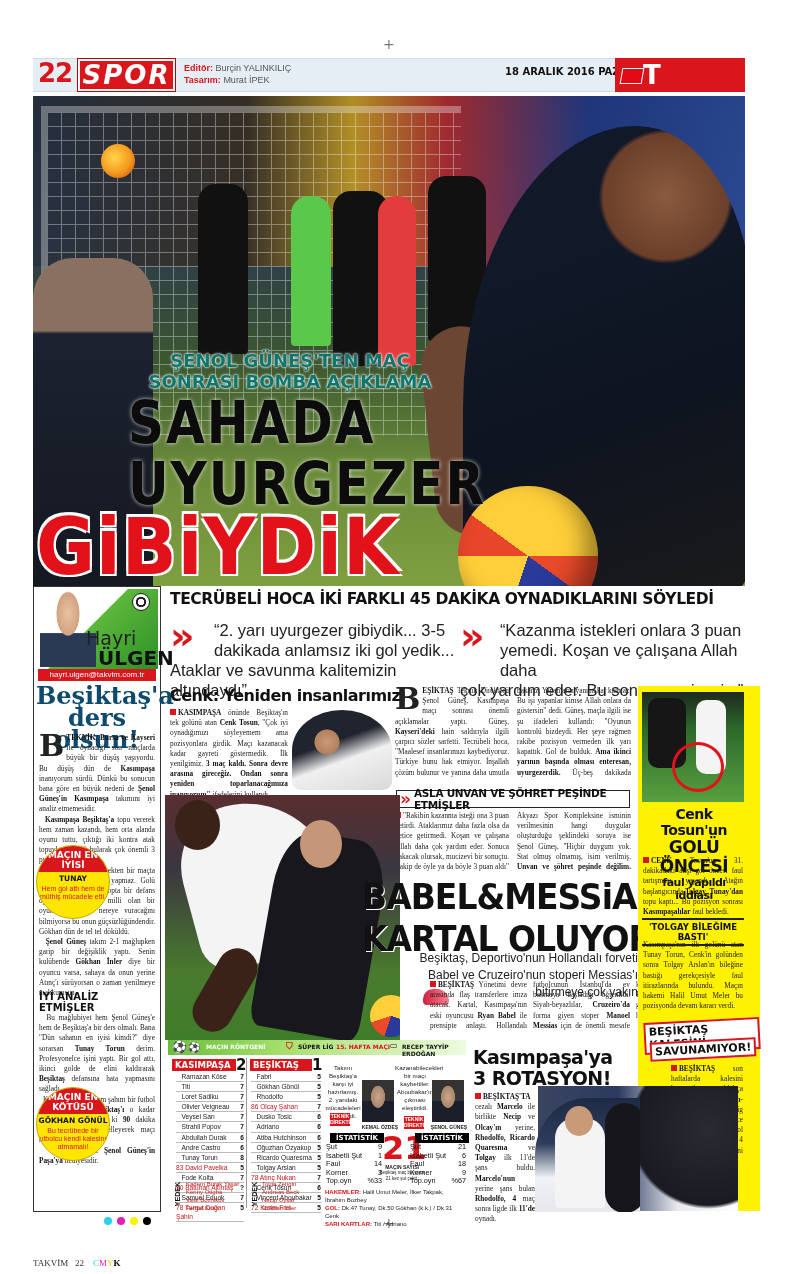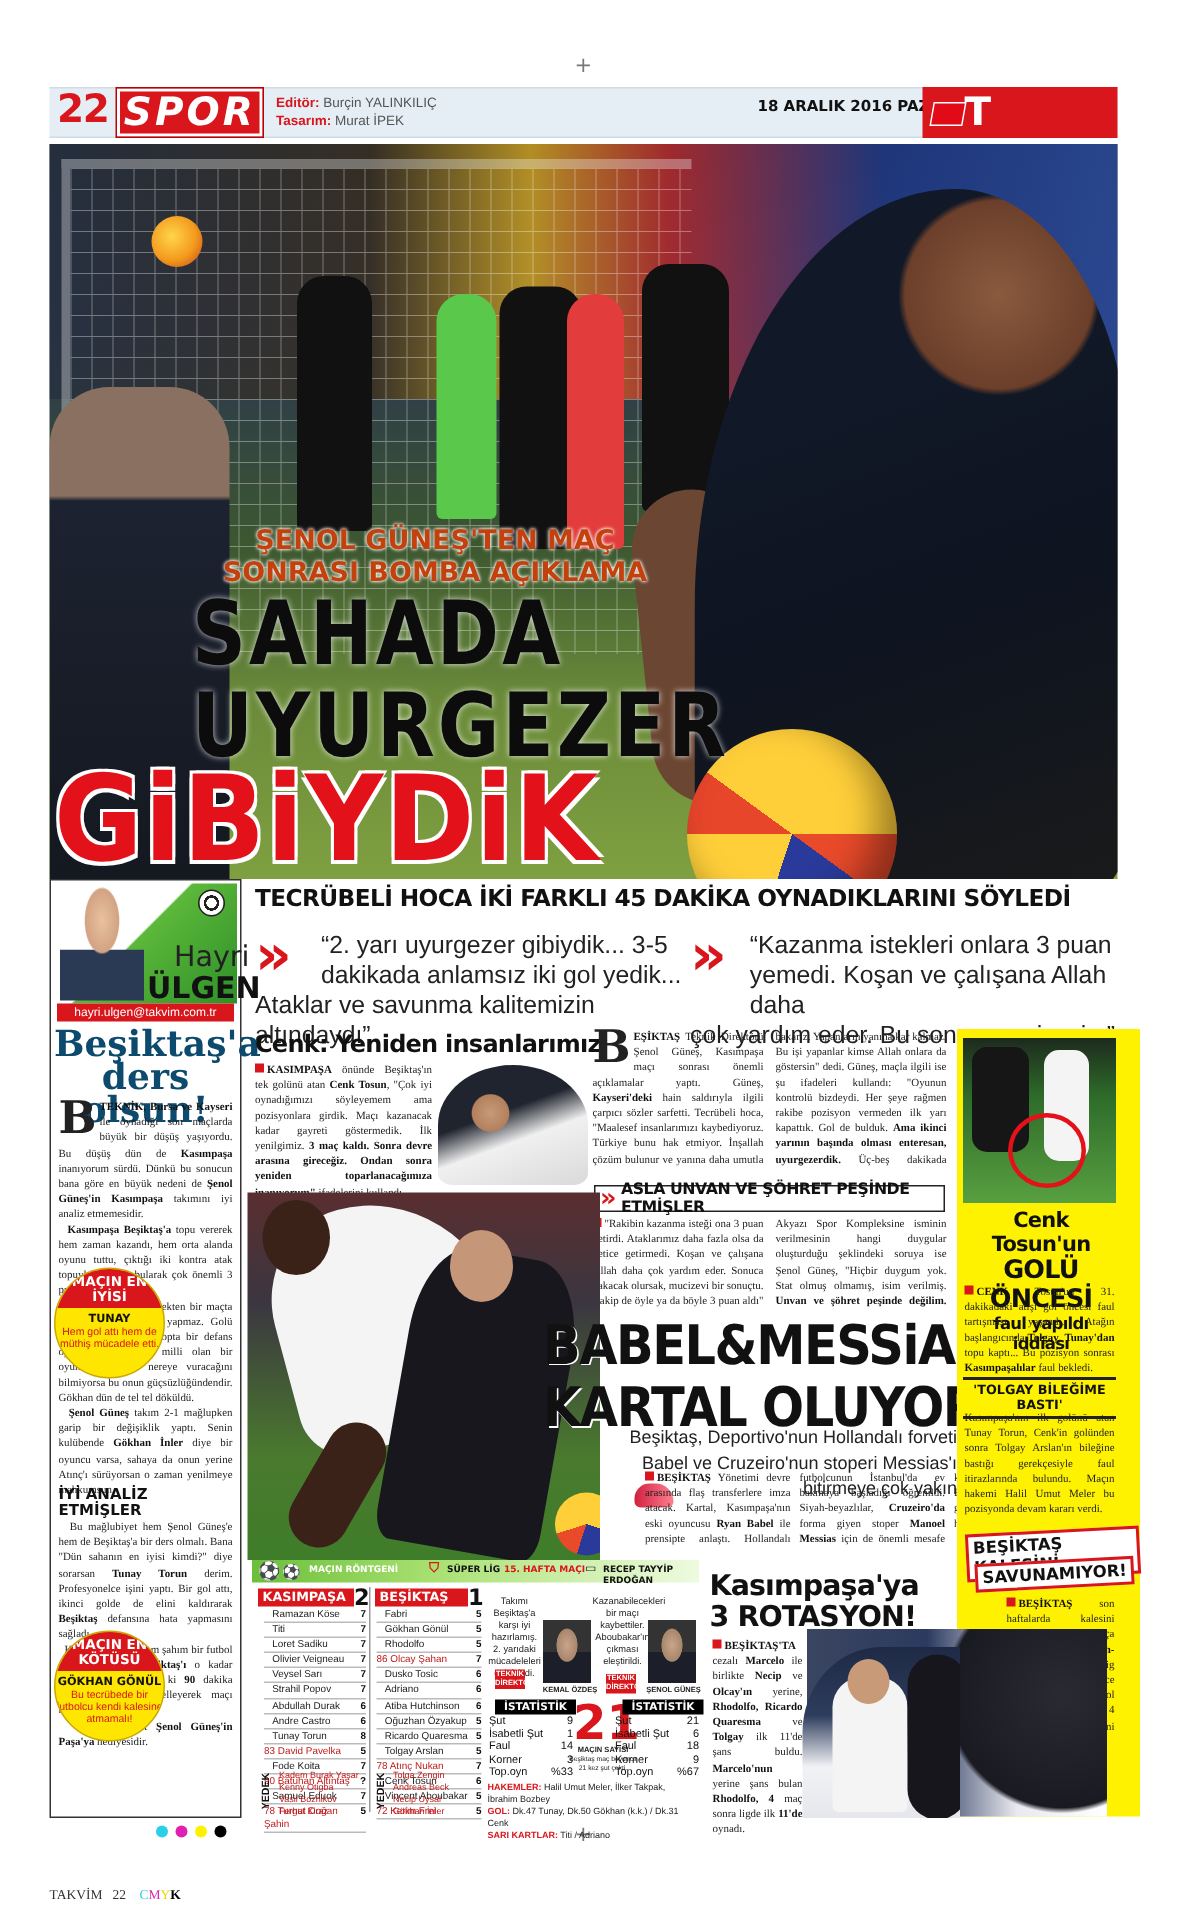--- a/index.html
+++ b/index.html
@@ -19,29 +19,29 @@
 
 .hero{left:33px;top:96px;width:712px;height:490px;overflow:hidden;background:linear-gradient(180deg,#1c2637 0%,#2a3450 25%,#3d5830 55%,#6a8a3a 75%,#7fa040 100%)}
 .hero .stands{position:absolute;left:0;top:0;width:712px;height:170px;background:linear-gradient(90deg,#26303f 0%,#3a2f1f 30%,#d6a81f 45%,#c02a2a 58%,#1f3a8a 78%,#2b4ca0 100%);opacity:.8}
 .hero .net{position:absolute;left:8px;top:10px;width:420px;height:330px;background-image:linear-gradient(#fff 1px,transparent 1px),linear-gradient(90deg,#fff 1px,transparent 1px);background-size:14px 14px;opacity:.35;border-left:6px solid #f2f2f2;border-top:6px solid #f2f2f2}
 .hero .player{position:absolute;background:#111;border-radius:18px 18px 4px 4px}
 .hero .bigplayer{position:absolute;left:430px;top:30px;width:290px;height:470px;background:radial-gradient(circle at 70% 15%,#8a5a3e 0,#6b3f2a 14%,transparent 15%),linear-gradient(160deg,#111827 30%,#0e1420 60%,#1a1a1a 100%);border-radius:60% 40% 10% 10%}
 .hero .arm{position:absolute;left:395px;top:230px;width:80px;height:210px;background:#6b4632;border-radius:40px;transform:rotate(-6deg)}
 .hero .coach{position:absolute;left:0;top:162px;width:120px;height:330px;background:linear-gradient(180deg,#8a7060 0,#8a7060 22%,#1c2230 23%,#141820 100%);border-radius:40px 40px 0 0}
 .hero .smallball{position:absolute;left:68px;top:48px;width:34px;height:34px;border-radius:50%;background:radial-gradient(circle at 40% 40%,#ffd54a,#f39a1d 55%,#c0401a)}
 .hero .bigball{position:absolute;left:425px;top:390px;width:140px;height:140px;border-radius:50%;background:conic-gradient(#ffcf3a 0 25%,#e84a2a 25% 35%,#2a3a9a 35% 55%,#ffcf3a 55% 75%,#e8462a 75% 85%,#ffcf3a 85% 100%);box-shadow:inset -12px -12px 25px rgba(0,0,0,.4)}
-.kicker{left:140px;top:350px;width:300px;text-align:center;font-size:18px;font-weight:bold;line-height:21px;color:#c2410c;font-family:"DejaVu Sans",sans-serif;text-shadow:0 0 3px #fff,0 0 2px #fff}
+.kicker{left:140px;top:350px;width:300px;text-align:center;font-size:18px;font-weight:bold;line-height:21px;color:#0f766e;font-family:"DejaVu Sans",sans-serif;text-shadow:0 0 3px #fff,0 0 2px #fff}
 .headline1{left:128px;top:392px;font-size:50px;font-weight:bold;line-height:52px;color:#0c0c0c;font-family:"DejaVu Sans",sans-serif;letter-spacing:2px;transform:scaleY(1.18);transform-origin:left top;text-shadow:0 0 4px rgba(255,255,255,.8)}
 .headline2{left:36px;top:502px;font-size:72px;font-weight:bold;line-height:80px;color:#e3111a;font-family:"DejaVu Sans",sans-serif;letter-spacing:1px;transform:scaleY(1.1);transform-origin:left top;text-shadow:2px 2px 0 #fff,-2px -2px 0 #fff,2px -2px 0 #fff,-2px 2px 0 #fff}
 
 .col-left{left:33px;top:586px;width:128px;height:626px;border:1px solid #333;background:#fff}
 .author-box{position:absolute;left:2px;top:2px;width:122px;height:80px;background:linear-gradient(135deg,#fff 45%,#5cb83a 46%,#2d8f28 100%)}
 .author-photo{position:absolute;left:4px;top:2px;width:56px;height:76px;background:radial-gradient(ellipse at 50% 30%,#e8c2a0 0,#d3a382 28%,transparent 30%),linear-gradient(180deg,transparent 55%,#2a3a55 56%);}
 .author-ball{position:absolute;right:8px;top:4px;width:18px;height:18px;border-radius:50%;background:radial-gradient(circle,#fff 30%,#222 31%,#222 45%,#fff 46%);border:1px solid #222}
-.author-name1{position:absolute;left:80px;top:38px;font-size:19px;color:#222;font-family:"DejaVu Sans",sans-serif}
+.author-name1{position:absolute;left:50px;top:38px;font-size:19px;color:#222;font-family:"DejaVu Sans",sans-serif}
 .author-name2{position:absolute;left:62px;top:57px;font-size:20px;font-weight:bold;color:#111;font-family:"DejaVu Sans",sans-serif}
 .author-email{position:absolute;left:4px;top:82px;width:118px;height:12px;background:#d8161b;color:#fff;font-size:8px;text-align:center;line-height:12px}
 .col-title{position:absolute;left:2px;top:98px;width:122px;text-align:center;font-family:"DejaVu Serif",serif;font-weight:bold;font-size:24px;line-height:22px;color:#0c4a6e}
 .body-text{font-family:"Liberation Serif",serif;font-size:7.3px;line-height:10.2px;color:#222;text-align:justify}
 .body-text b{color:#111}
 .dropcap{float:left;font-family:"DejaVu Serif",serif;font-size:30px;line-height:26px;font-weight:bold;margin-right:2px}
 .col-text1{position:absolute;left:5px;top:146px;width:116px}
 .col-text2{position:absolute;left:5px;top:404px;width:116px}
 .section-head{font-family:"DejaVu Sans",sans-serif;font-weight:bold;font-size:10px;color:#111}
 .badge{position:absolute;width:74px;height:74px;border-radius:50%;background:#ffe600;border:1px solid #c9a800;text-align:center;overflow:hidden}

